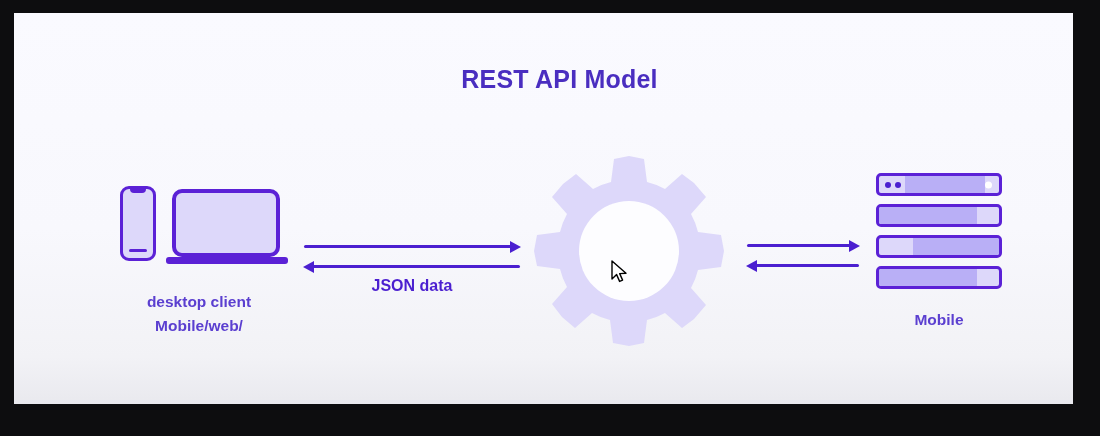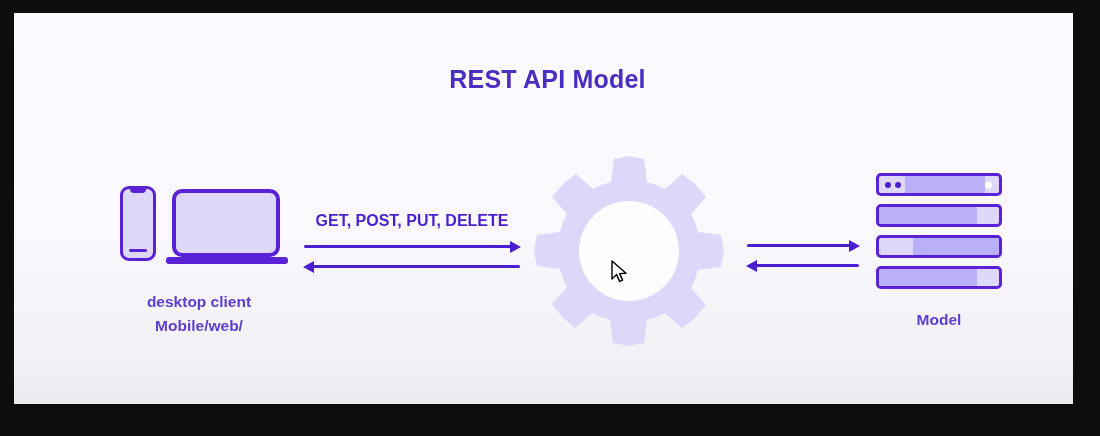--- a/index.html
+++ b/index.html
@@ -28,21 +28,21 @@
     top: 13px;
     width: 1059px;
     height: 391px;
     background: linear-gradient(180deg,#fafaff 0%, #f8f8fd 55%, #f2f2f6 88%, #e9e9ee 100%);
     overflow: hidden;
   }
 
   
   #title {
     position: absolute;
-    left: 4px;
+    left: 16px;
     top: 52px;
     width: 100%;
     text-align: center;
     font-size: 25px;
     font-weight: bold;
     color: #4a2ec0;
     letter-spacing: .2px;
   }
 
   
@@ -240,26 +240,26 @@
         <div class="phone-bar"></div>
       </div>
       <div class="laptop-screen"></div>
       <div class="laptop-base"></div>
     </div>
     <div class="node-label" id="client-label">
       <div>desktop client</div>
       <div>Mobile/web/</div>
     </div>
 
-    <div class="arrow-label" id="label-requests">GET, POST, PUT, DELETE</div>
     <div class="arrow-line" id="a1-line"></div>
     <div class="arrow-head right" id="a1-head"></div>
 
     <div class="arrow-line" id="a2-line"></div>
     <div class="arrow-head left" id="a2-head"></div>
+    <div class="arrow-label" id="label-response">JSON data</div>
 
     <div class="node" id="gear-group">
       <svg id="gear-svg" width="190" height="190" viewBox="0 0 190 190">
         <path fill="#ddd8fa" d="
           M95 0
           L110 3 L113 26
           A72 72 0 0 1 131 33
           L148 18 L160 27 L172 41
           L157 58
           A72 72 0 0 1 164 76
@@ -301,20 +301,20 @@
       <div class="rack" id="rack2">
         <div class="rack-fill left80"></div>
       </div>
       <div class="rack" id="rack3">
         <div class="rack-fill right80"></div>
       </div>
       <div class="rack" id="rack4">
         <div class="rack-fill left80"></div>
       </div>
     </div>
-    <div class="node-label" id="server-label">Model</div>
+    <div class="node-label" id="server-label">Mobile</div>
 
     <svg id="cursor" viewBox="0 0 18 24">
       <path d="M1 1 L1 19 L5.6 14.6 L8.6 21.4 L11.6 20.1 L8.7 13.6 L15 13.3 Z" fill="#ffffff" stroke="#000000" stroke-width="1.4" stroke-linejoin="round"></path>
     </svg>
 
   </div>
 </div>
 
 </body></html>

